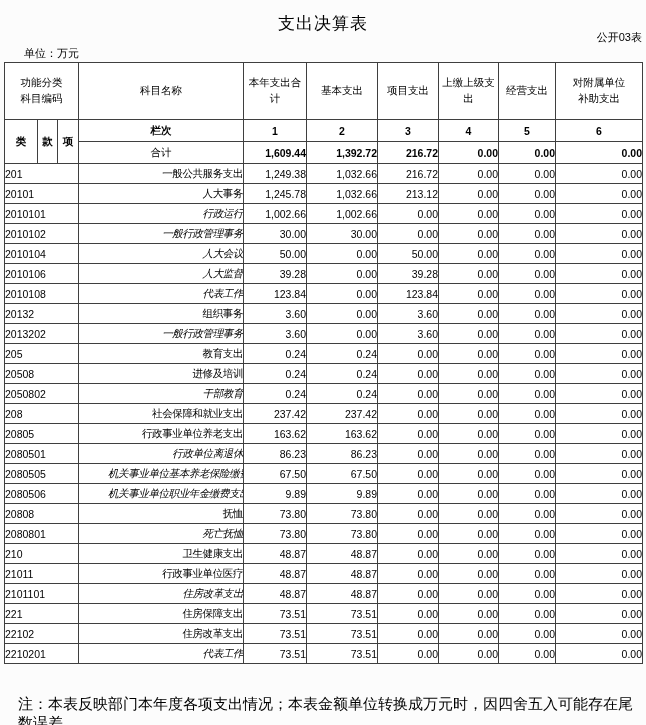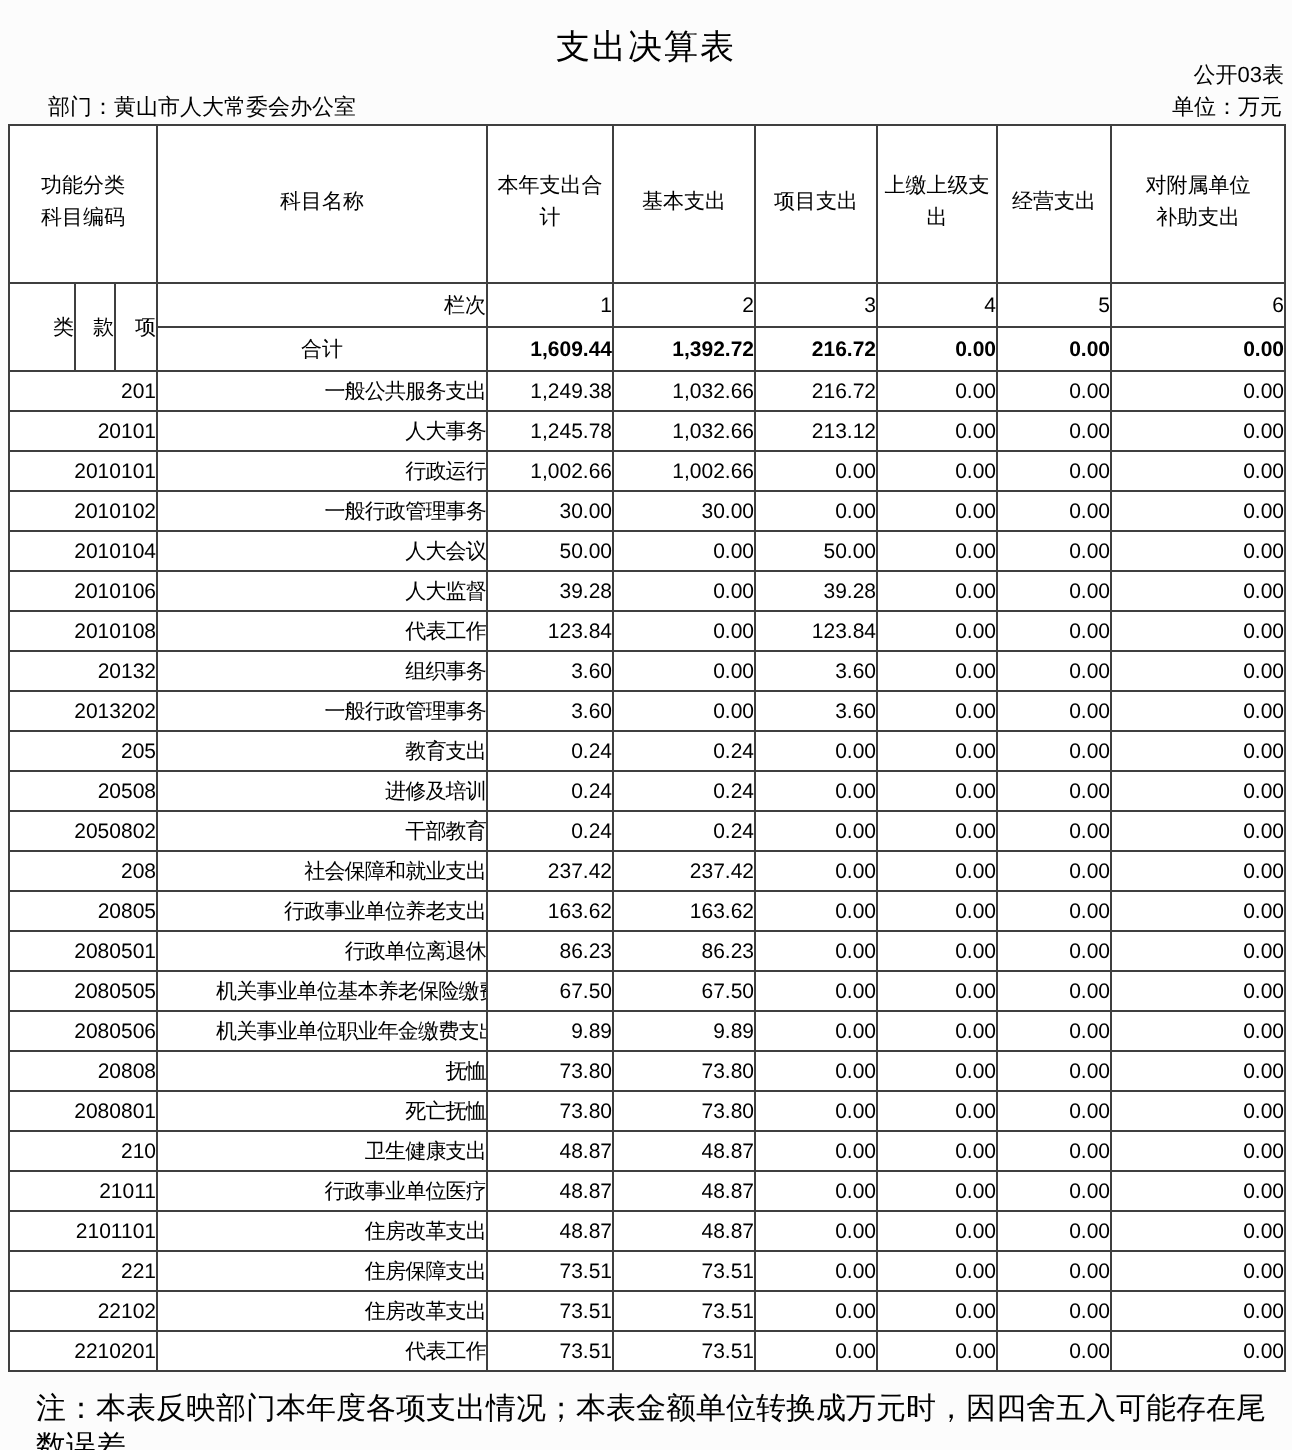--- a/index.html
+++ b/index.html
@@ -30,44 +30,43 @@
     width:639px;
   }
   table.report th, table.report td {
     border:1px solid #3f3f3f;
     font-weight:normal;
     font-size:10.5px;
     overflow:hidden;
     background:#fff;
     padding:0;
   }
-  tr.h-main { height:79px; }
+  tr.h-main { height:57px; }
   tr.h-main th { text-align:center; vertical-align:middle; white-space:pre-line; line-height:1.5; }
   tr.h-sub, tr.h-total { height:22px; }
-  tr.h-sub th { text-align:right; vertical-align:middle; }
+  tr.h-sub th { text-align:center; vertical-align:middle;font-weight:bold; }
   th.code-sub { text-align:center; vertical-align:middle; }
   tr.h-total th.row-label { text-align:center; }
   tr.h-total th.num { font-weight:bold; }
   tbody tr { height:20px; }
-  td.code { text-align:right; padding-left:2px; font-size:10px; white-space:nowrap;margin-left:42px; }
+  td.code { text-align:left; padding-left:2px; font-size:10px; white-space:nowrap;margin-left:42px; }
   td.name { text-align:right; padding-left:3px; font-size:10px; letter-spacing:-0.4px; white-space:nowrap; }
-  td.name.indent { padding-left:29px; }
+  td.name.indent { padding-left:29px;font-style:italic; }
   .num { text-align:right; padding-right:3px; font-size:10px; white-space:nowrap; }
   .footnote {
     position:absolute; top:695px; left:18px; right:4px;
     font-size:15px;
   }
 </style>
 </head>
 <body>
 
 <div class="page-title">支出决算表</div>
 <div class="table-code">公开03表</div>
 <div class="meta-row">
-  <span>部门：黄山市人大常委会办公室</span>
   <span>单位：万元</span>
 </div>
 
 <table class="report">
   <colgroup>
     <col style="width:33px">
       <col style="width:20px">
       <col style="width:21px">
     <col style="width:165px">
     <col style="width:63px">

